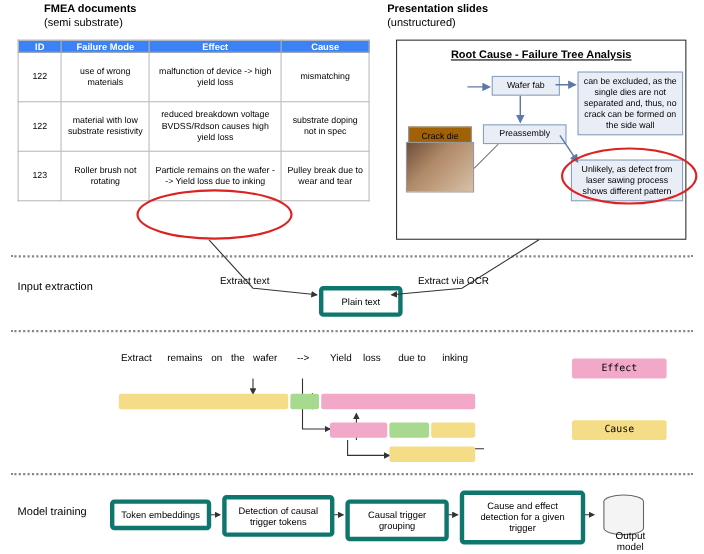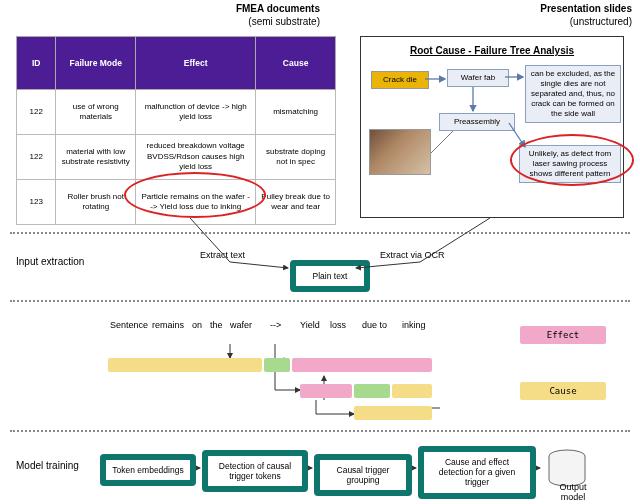--- a/index.html
+++ b/index.html
@@ -11,39 +11,39 @@
     font-size: 9px;
   }
   .wrap {
     position: relative;
     width: 640px;
     height: 504px;
   }
   .col-title {
     position: absolute;
     font-size: 10px;
-    text-align: right;
+    text-align: left;
     width: 280px;
     line-height: 1.3;
   }
   
   .fmea {
     position: absolute;
     top: 36px;
     left: 16px;
     width: 320px;
     border: 1px solid #999;
     border-collapse: collapse;
     font-size: 8px;
   }
   .fmea th {
-    background: #4c1d95;
+    background: #3b82f6;
     color: #fff;
     font-weight: bold;
-    padding: 21px 4px;
+    padding: 0 4px;
     border: 1px solid #aaa;
     font-size: 8.5px;
   }
   .fmea td {
     border: 1px solid #bbb;
     padding: 6px 4px;
     text-align: center;
     vertical-align: middle;
     line-height: 1.3;
     height: 32px;
@@ -66,21 +66,21 @@
   }
   .box {
     position: absolute;
     border: 1px solid #8aa0bf;
     background: #e9eef6;
     font-size: 8px;
     text-align: center;
     padding: 3px 4px;
     line-height: 1.25;
   }
-  .box.gray { background: #eab308; border-color: #999; }
+  .box.gray { background: #a16207; border-color: #999; margin-top: 44px; }
   .slide-img {
     position: absolute;
     left: 8px; top: 92px;
     width: 60px; height: 44px;
     background: linear-gradient(135deg,#6e503c,#b08966 40%,#d7c1a7);
     border: 1px solid #999;
   }
   .ellipse {
     position: absolute;
     border: 2px solid #d22;
@@ -101,21 +101,21 @@
   }
   .stage-label {
     position: absolute;
     font-size: 10px;
     font-weight: normal;
     width: 70px;
     line-height: 1.2;
   }
   .pill {
     position: absolute;
-    border: 6px solid #0f766e;
+    border: 4px solid #0f766e;
     border-radius: 4px;
     background: #fff;
     font-size: 8.5px;
     text-align: center;
     padding: 5px 6px;
     line-height: 1.2;
   }
   .token {
     position: absolute;
     font-size: 9px;
@@ -235,21 +235,21 @@
     <path d="M 324 400 L 324 376" stroke="#333" stroke-width="1" fill="none" marker-end="url(#ah2)"></path>
     <path d="M 358 408 L 440 408" stroke="#333" stroke-width="1" fill="none"></path>
 
     <line x1="184" y1="468" x2="200" y2="468" stroke="#333" stroke-width="1" marker-end="url(#ah2)"></line>
     <line x1="296" y1="468" x2="312" y2="468" stroke="#333" stroke-width="1" marker-end="url(#ah2)"></line>
     <line x1="400" y1="468" x2="416" y2="468" stroke="#333" stroke-width="1" marker-end="url(#ah2)"></line>
     <line x1="524" y1="468" x2="540" y2="468" stroke="#333" stroke-width="1" marker-end="url(#ah2)"></line>
   </svg>
 
 
-  <div class="token" style="left:110px;top:320px">Sentence</div>
+  <div class="token" style="left:110px;top:320px">Extract</div>
   <div class="token" style="left:152px;top:320px">remains</div>
   <div class="token" style="left:192px;top:320px">on</div>
   <div class="token" style="left:210px;top:320px">the</div>
   <div class="token" style="left:230px;top:320px">wafer</div>
   <div class="token" style="left:270px;top:320px">--&gt;</div>
   <div class="token" style="left:300px;top:320px">Yield</div>
   <div class="token" style="left:330px;top:320px">loss</div>
   <div class="token" style="left:362px;top:320px">due to</div>
   <div class="token" style="left:402px;top:320px">inking</div>
 

